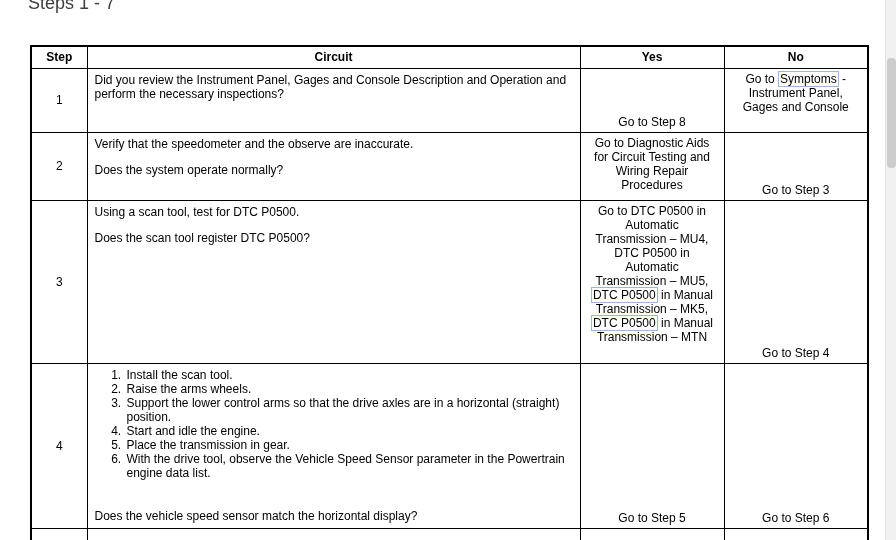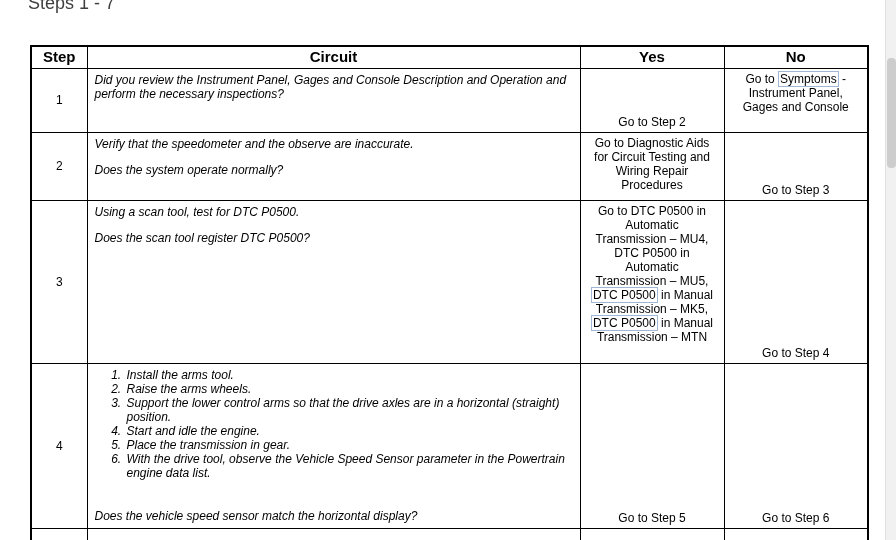--- a/index.html
+++ b/index.html
@@ -20,27 +20,27 @@
     border-collapse:collapse; table-layout:fixed;
     border:2px solid #000;
     font-size:12px; line-height:14px;
   }
   table.steps-table th, table.steps-table td {
     border:1px solid #000;
     overflow:hidden;
   }
   table.steps-table th {
     font-weight:bold; text-align:center; vertical-align:middle;
-    font-size:15px; padding:3px 2px;
+    font-size:12px; padding:3px 2px;
   }
   td.step {
     text-align:center; vertical-align:middle; padding:2px;
   }
   td.action {
-    vertical-align:top; text-align:left; padding:4px 7px;font-style:italic;
+    vertical-align:top; text-align:left; padding:4px 7px;
   }
   td.yn {
     text-align:center; padding:3px 8px;
   }
   .v-top { vertical-align:top; }
   .v-bottom { vertical-align:bottom; }
   .q-gap { margin-top:12px; }
   .doc-link {
     border:1px solid #9fb6d4;
     padding:0 1px;
@@ -84,21 +84,21 @@
       <th>No</th>
     </tr>
   </thead>
   <tbody>
 
     <tr style="height:64px">
       <td class="step">1</td>
       <td class="action">
         <div>Did you review the Instrument Panel, Gages and Console Description and Operation and perform the necessary inspections?</div>
       </td>
-      <td class="yn v-bottom">Go to Step 2</td>
+      <td class="yn v-bottom">Go to Step 8</td>
       <td class="yn v-top"><span>Go to </span><span class="doc-link">Symptoms</span><span> - Instrument Panel, Gages and Console</span></td>
     </tr>
 
     <tr style="height:68px">
       <td class="step">2</td>
       <td class="action">
         <div>Verify that the speedometer and the observe are inaccurate.</div>
         <div class="q-gap">Does the system operate normally?</div>
       </td>
       <td class="yn v-top">Go to Diagnostic Aids for Circuit Testing and Wiring Repair Procedures</td>
@@ -113,21 +113,21 @@
       </td>
       <td class="yn v-top"><span>Go to DTC P0500 in Automatic Transmission – MU4, DTC P0500 in Automatic Transmission – MU5, </span><span class="doc-link">DTC P0500</span><span> in Manual Transmission – MK5, </span><span class="doc-link">DTC P0500</span><span> in Manual Transmission – MTN</span></td>
       <td class="yn v-bottom">Go to Step 4</td>
     </tr>
 
     <tr style="height:165px">
       <td class="step">4</td>
       <td class="action">
         <div class="action4-wrap">
           <ol class="proc-list">
-            <li>Install the arms tool.</li>
+            <li>Install the scan tool.</li>
             <li>Raise the arms wheels.</li>
             <li>Support the lower control arms so that the drive axles are in a horizontal (straight) position.</li>
             <li>Start and idle the engine.</li>
             <li>Place the transmission in gear.</li>
             <li>With the drive tool, observe the Vehicle Speed Sensor parameter in the Powertrain engine data list.</li>
           </ol>
           <div>Does the vehicle speed sensor match the horizontal display?</div>
         </div>
       </td>
       <td class="yn v-bottom">Go to Step 5</td>

